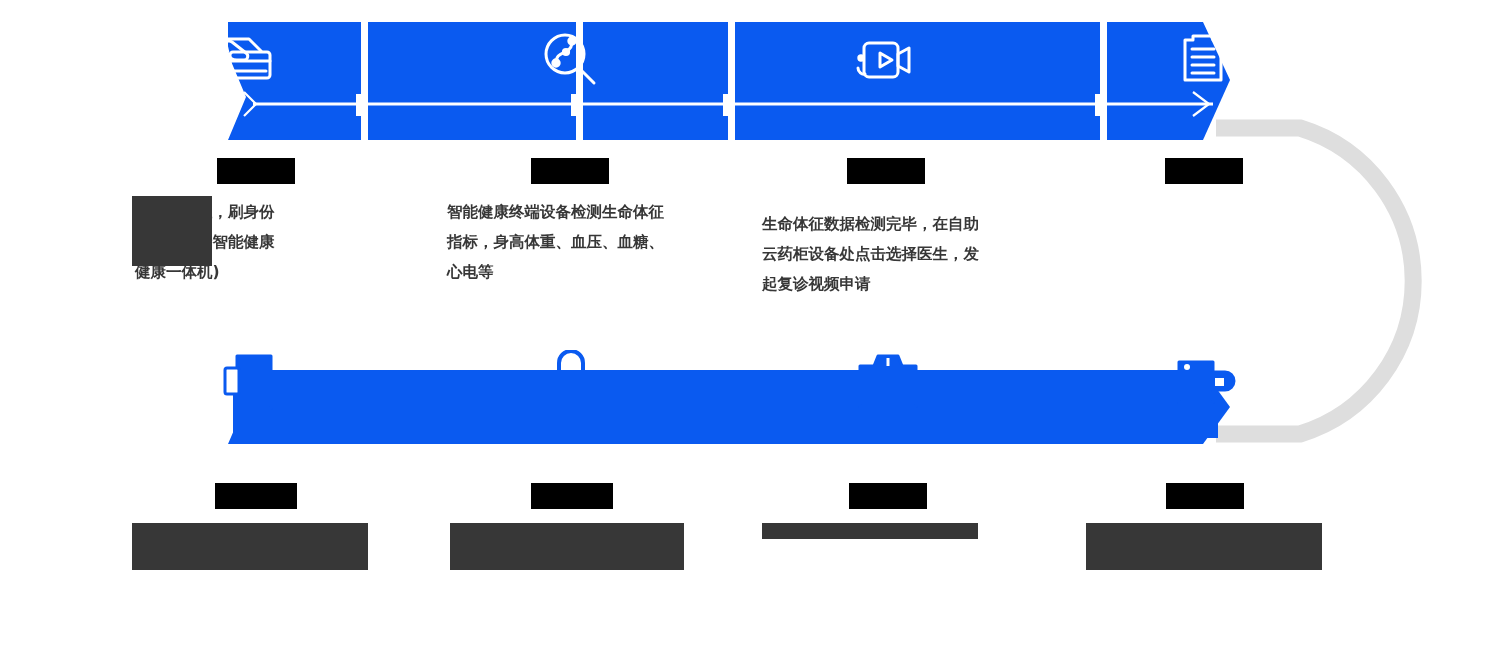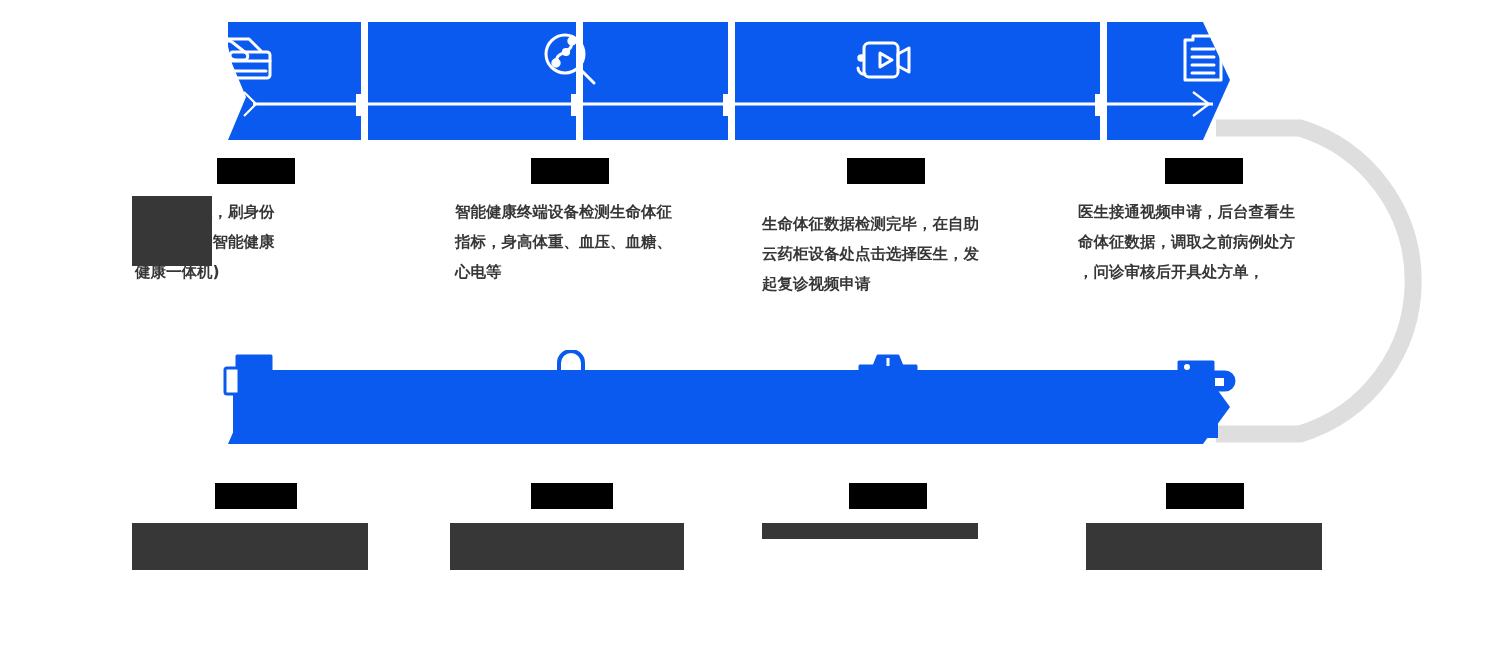--- a/index.html
+++ b/index.html
@@ -159,29 +159,26 @@
   <div class="step-title" style="left:531px; top:158px; width:78px;"></div>
   <div class="step-title" style="left:847px; top:158px; width:78px;"></div>
   <div class="step-title" style="left:1165px; top:158px; width:78px;"></div>
 
   <div class="step-body" style="left:135px; top:197px;">入健康小屋，刷身份
 等方式登录智能健康
 健康一体机)</div>
 
   <div class="redact-block" style="left:132px; top:196px; width:80px; height:70px;"></div>
 
-  <div class="step-body" style="left:447px; top:197px;margin-left:8px;">智能健康终端设备检测生命体征
+  <div class="step-body" style="left:447px; top:197px;">智能健康终端设备检测生命体征
 指标，身高体重、血压、血糖、
 心电等</div>
   <div class="step-body" style="left:762px; top:197px;margin-top:12px;">生命体征数据检测完毕，在自助
 云药柜设备处点击选择医生，发
 起复诊视频申请</div>
-  <div class="step-body" style="left:1078px; top:197px;">医生接通视频申请，后台查看生
-命体征数据，调取之前病例处方
-，问诊审核后开具处方单，</div>
 
   <div class="band" style="left:228px; top:348px;">
     <svg width="1002" height="96" viewBox="0 0 1002 96" xmlns="http://www.w3.org/2000/svg">
 
       <path d="M 0 22 L 133 22 L 133 96 L 0 96 L 16 59 L 0 22 Z" fill="#0a5af0"></path>
       <path d="M 133 22 L 975 22 L 1002 59 L 975 96 L 133 96 Z" fill="#0a5af0"></path>
 
       <path d="M 5 28 L 990 28 L 990 90 L 5 90 Z" fill="#0a5af0"></path>
     </svg>
   </div>

